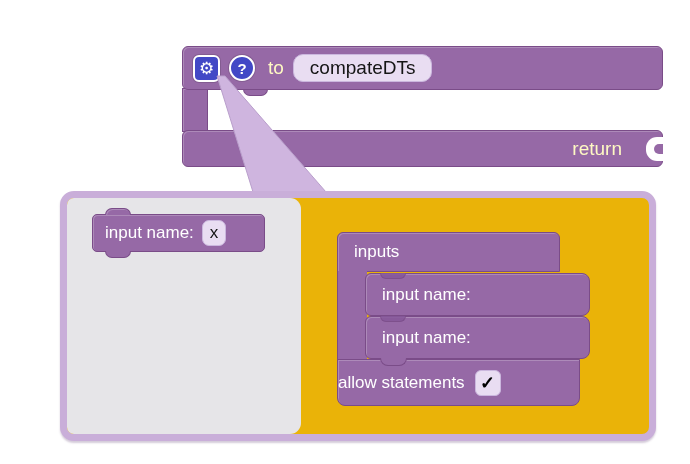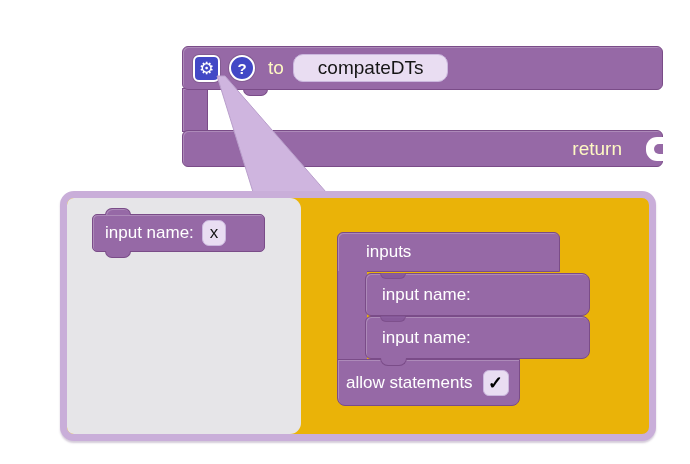--- a/index.html
+++ b/index.html
@@ -25,21 +25,21 @@
        box-shadow:inset 1px 1px 0 rgba(255,255,255,.22);}
   .fn-header{position:absolute;left:182px;top:46px;width:481px;height:44px;border-radius:6px;
              display:flex;align-items:center;padding-left:10px;}
   .icon-btn{width:27px;height:27px;background:var(--icon-blue);border:2px solid #fff;
             display:flex;align-items:center;justify-content:center;color:#fff;flex:0 0 auto;
             box-shadow:0 0 0 1px rgba(0,0,0,.12);cursor:pointer;}
   .gear{border-radius:6px;font-size:17px;line-height:1;margin-right:9px;}
   .help{border-radius:50%;font-size:15px;font-weight:bold;margin-right:13px;width:26px;height:26px;}
   .fn-text{color:#fef9c3;font-size:19px;white-space:nowrap;}
   .field-pill{background:var(--field-bg);border:1px solid var(--field-border);color:var(--field-text);
-              border-radius:10px;font-size:19px;padding:2px 24px;margin:0 9px;white-space:nowrap;cursor:text;}
+              border-radius:10px;font-size:19px;padding:2px 16px;margin:0 9px;white-space:nowrap;cursor:text;}
   .fn-spine{position:absolute;left:182px;top:88px;width:26px;height:44px;background:var(--block-purple);
             border-left:1px solid var(--block-border);border-right:1px solid var(--block-border);}
   .stmt-notch{position:absolute;left:243px;top:89px;width:25px;height:7px;background:var(--block-purple);
               border:1px solid var(--block-border);border-top:none;border-radius:0 0 7px 7px;}
   .fn-return{position:absolute;left:182px;top:130px;width:481px;height:37px;border-radius:6px;
              display:flex;align-items:center;justify-content:flex-end;padding-right:40px;}
   .return-socket{position:absolute;right:-1px;top:6px;width:17px;height:24px;background:#fff;
                  border-radius:11px 0 0 11px;}
   .return-socket::after{content:"";position:absolute;right:0;top:7px;width:9px;height:10px;
                  background:var(--block-purple);border-radius:6px 0 0 6px;}
@@ -62,25 +62,25 @@
   .bump-top{left:12px;top:-7px;border-bottom:none;border-radius:7px 7px 0 0;
             box-shadow:inset 1px 1px 0 rgba(255,255,255,.22);}
   .bump-bottom{left:12px;bottom:-7px;border-top:none;border-radius:0 0 7px 7px;}
   .blk-label{color:#fff;font-size:17px;white-space:nowrap;}
   .small-field{background:var(--field-bg);border:1px solid var(--field-border);color:var(--field-text);
                border-radius:7px;font-size:17px;min-width:15px;text-align:center;
                padding:2px 7px;margin-left:8px;white-space:nowrap;cursor:text;}
 
   
   .inputs-header{position:absolute;left:270px;top:34px;width:223px;height:40px;
-                 border-radius:6px 6px 0 0;display:flex;align-items:center;padding-left:28px;}
+                 border-radius:6px 6px 0 0;display:flex;align-items:center;padding-left:16px;}
   .inputs-spine{position:absolute;left:270px;top:73px;width:30px;height:95px;background:var(--block-purple);
                 border-left:1px solid var(--block-border);}
-  .allow-row{position:absolute;left:270px;top:161px;width:183px;height:47px;
-             border-radius:0 0 8px 8px;display:flex;align-items:center;padding-left:8px;}
+  .allow-row{position:absolute;left:270px;top:161px;width:243px;height:47px;
+             border-radius:0 0 8px 8px;display:flex;align-items:center;padding-left:0;}
   .checkbox{width:26px;height:26px;background:var(--field-bg);border:1px solid var(--field-border);
             border-radius:6px;margin-left:10px;display:flex;align-items:center;justify-content:center;
             color:#000;font-size:18px;font-weight:bold;cursor:pointer;}
 
   
   .input-row{position:absolute;left:298px;width:225px;height:43px;
              border-radius:6px 8px 8px 6px;display:flex;align-items:center;padding-left:16px;cursor:grab;}
   .row-1{top:75px;}
   .row-2{top:118px;}
   .dip{position:absolute;left:14px;top:-1px;width:26px;height:6px;background:var(--block-seam);

